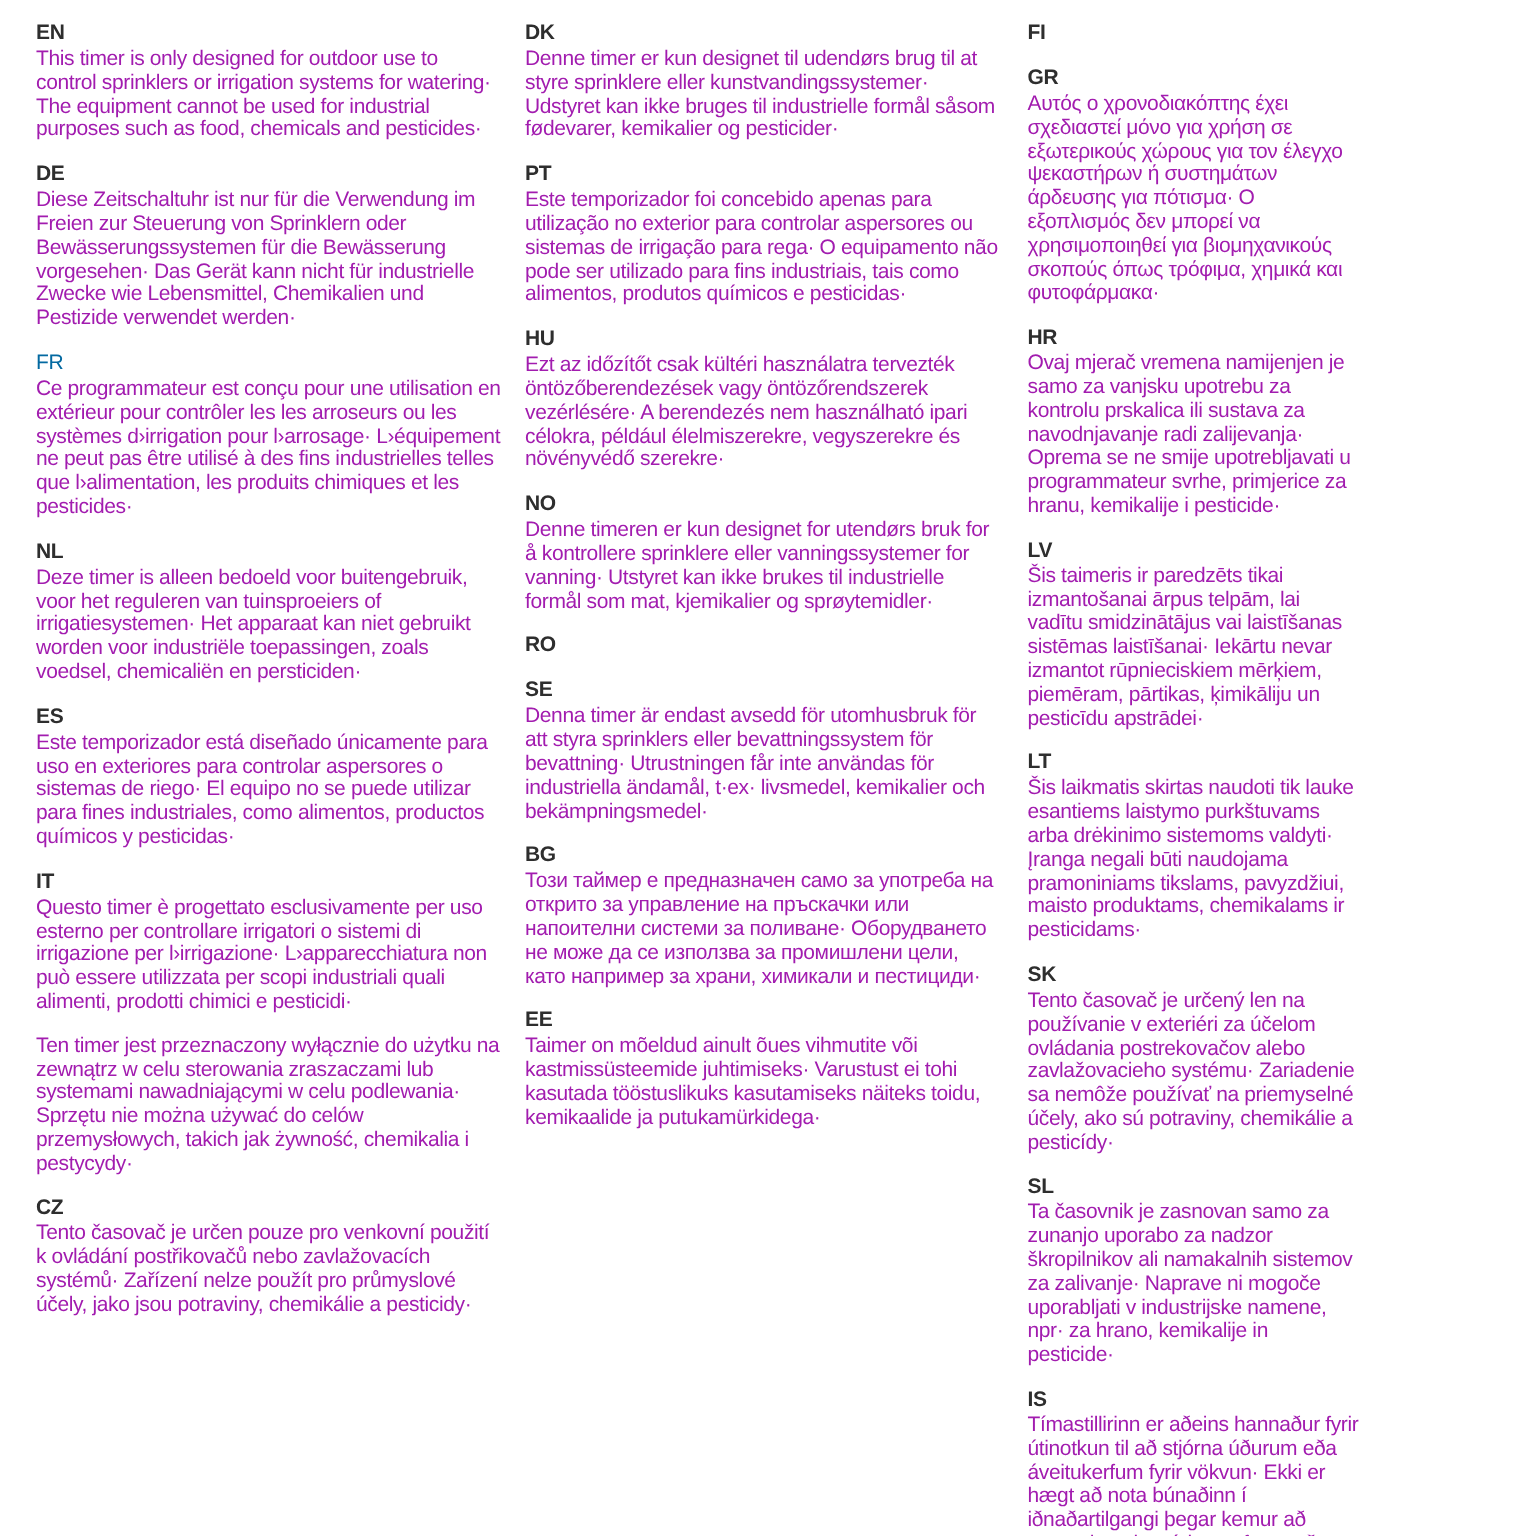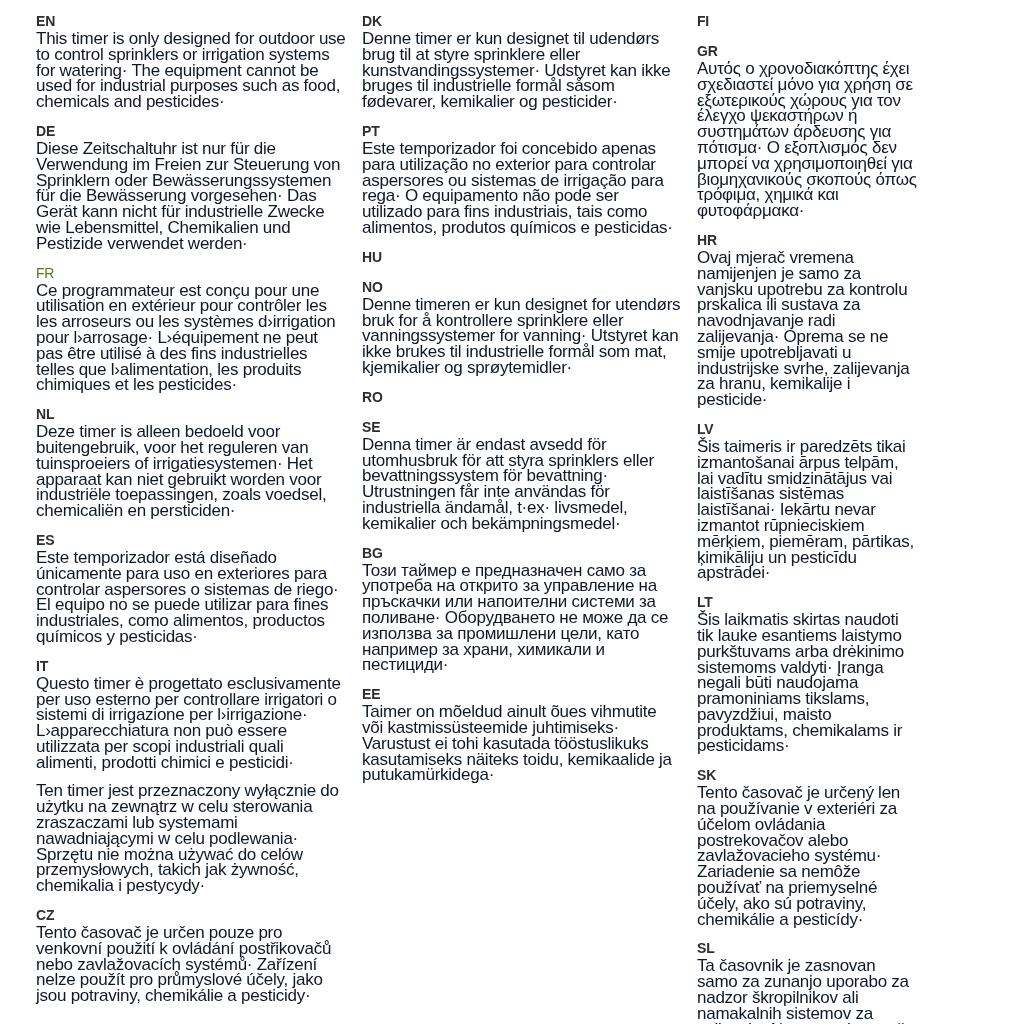--- a/index.html
+++ b/index.html
@@ -11,44 +11,43 @@
   body {
     font-family: "Liberation Sans", "DejaVu Sans", sans-serif;
   }
   .page {
     width: 920px; height: 1024px;
     padding: 13px 14px 0 24px;
     display: grid;
     grid-template-columns: 310px 319px 1fr;
     column-gap: 16px;
     background: #ffffff;
-    margin-left: 12px;
   }
   .col {
     display: block;
   }
   .section {
     margin-bottom: 13px;
   }
   .lang-code {
     font-size: 14px;
     font-weight: 700;
     color: #2e2e2e;
     letter-spacing: -0.2px;
     line-height: 17px;
     margin-bottom: 1px;
   }
   .lang-code.light {
     font-weight: 400;
-    color: #4d7c0f;
+    color: #0369a1;
   }
   .lang-text {
-    font-size: 17px;
+    font-size: 14px;
     font-weight: 400;
-    color: #0f172a;
+    color: #a21caf;
     line-height: 15.8px;
     letter-spacing: -0.25px;
   }
 </style>
 </head>
 <body>
 
 <main class="page">
   <div class="col">
       <section class="section">
@@ -87,20 +86,21 @@
       <section class="section">
         <div class="lang-code">DK</div>
         <p class="lang-text">Denne timer er kun designet til udendørs brug til at styre sprinklere eller kunstvandingssystemer· Udstyret kan ikke bruges til industrielle formål såsom fødevarer, kemikalier og pesticider·</p>
       </section>
       <section class="section">
         <div class="lang-code">PT</div>
         <p class="lang-text">Este temporizador foi concebido apenas para utilização no exterior para controlar aspersores ou sistemas de irrigação para rega· O equipamento não pode ser utilizado para fins industriais, tais como alimentos, produtos químicos e pesticidas·</p>
       </section>
       <section class="section">
         <div class="lang-code">HU</div>
+        <p class="lang-text">Ezt az időzítőt csak kültéri használatra tervezték öntözőberendezések vagy öntözőrendszerek vezérlésére· A berendezés nem használható ipari célokra, például élelmiszerekre, vegyszerekre és növényvédő szerekre·</p>
       </section>
       <section class="section">
         <div class="lang-code">NO</div>
         <p class="lang-text">Denne timeren er kun designet for utendørs bruk for å kontrollere sprinklere eller vanningssystemer for vanning· Utstyret kan ikke brukes til industrielle formål som mat, kjemikalier og sprøytemidler·</p>
       </section>
       <section class="section">
         <div class="lang-code">RO</div>
       </section>
       <section class="section">
         <div class="lang-code">SE</div>
@@ -118,21 +118,21 @@
   <div class="col">
       <section class="section">
         <div class="lang-code">FI</div>
       </section>
       <section class="section">
         <div class="lang-code">GR</div>
         <p class="lang-text">Αυτός ο χρονοδιακόπτης έχει σχεδιαστεί μόνο για χρήση σε εξωτερικούς χώρους για τον έλεγχο ψεκαστήρων ή συστημάτων άρδευσης για πότισμα· Ο εξοπλισμός δεν μπορεί να χρησιμοποιηθεί για βιομηχανικούς σκοπούς όπως τρόφιμα, χημικά και φυτοφάρμακα·</p>
       </section>
       <section class="section">
         <div class="lang-code">HR</div>
-        <p class="lang-text">Ovaj mjerač vremena namijenjen je samo za vanjsku upotrebu za kontrolu prskalica ili sustava za navodnjavanje radi zalijevanja· Oprema se ne smije upotrebljavati u industrijske svrhe, zalijevanja za hranu, kemikalije i pesticide·</p>
+        <p class="lang-text">Ovaj mjerač vremena namijenjen je samo za vanjsku upotrebu za kontrolu prskalica ili sustava za navodnjavanje radi zalijevanja· Oprema se ne smije upotrebljavati u programmateur svrhe, primjerice za hranu, kemikalije i pesticide·</p>
       </section>
       <section class="section">
         <div class="lang-code">LV</div>
         <p class="lang-text">Šis taimeris ir paredzēts tikai izmantošanai ārpus telpām, lai vadītu smidzinātājus vai laistīšanas sistēmas laistīšanai· Iekārtu nevar izmantot rūpnieciskiem mērķiem, piemēram, pārtikas, ķimikāliju un pesticīdu apstrādei·</p>
       </section>
       <section class="section">
         <div class="lang-code">LT</div>
         <p class="lang-text">Šis laikmatis skirtas naudoti tik lauke esantiems laistymo purkštuvams arba drėkinimo sistemoms valdyti· Įranga negali būti naudojama pramoniniams tikslams, pavyzdžiui, maisto produktams, chemikalams ir pesticidams·</p>
       </section>
       <section class="section">

